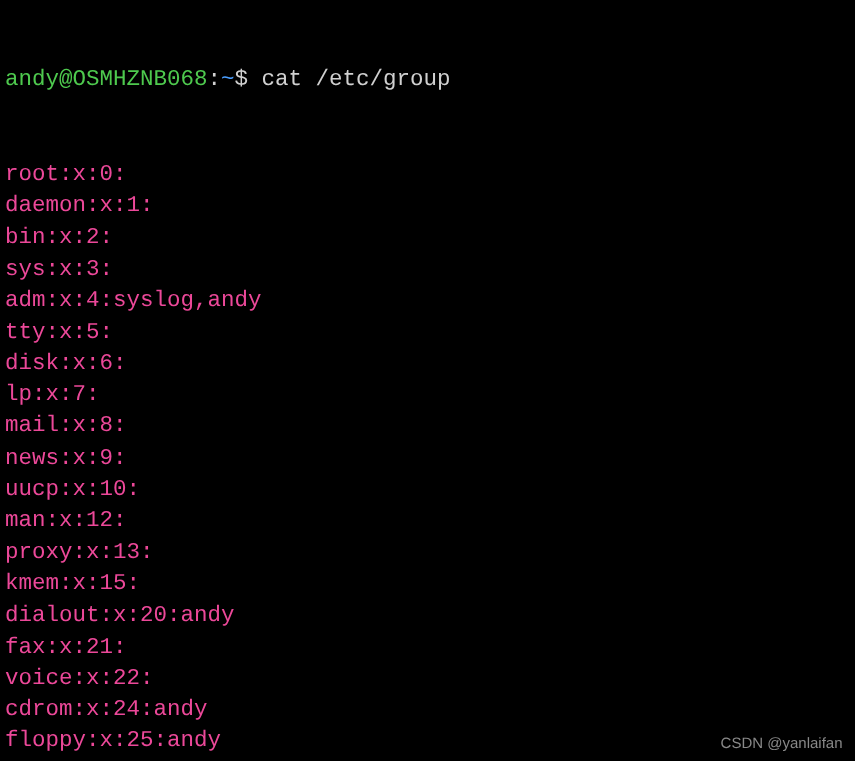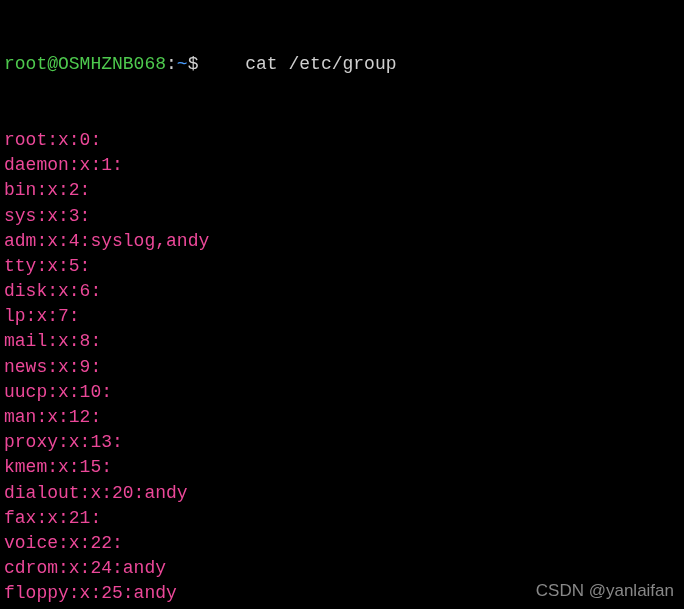--- a/index.html
+++ b/index.html
@@ -29,35 +29,34 @@
       color: #d0d0d0;
     }
     .prompt-path {
       color: #4a9eff;
     }
     .prompt-dollar {
       color: #d0d0d0;
     }
     .command {
       color: #d0d0d0;
-      margin-left: 36px;
     }
     .output-line {
       color: #ec4899;
     }
     .watermark {
       position: absolute;
       bottom: 6px;
       right: 10px;
-      font-size: 17px;
+      font-size: 12px;
       color: #888888;
       font-family: Arial, sans-serif;
     }
   </style>
 </head>
 <body>
 
 <div class="terminal">
-  <div><span class="prompt-user">root@OSMHZNB068</span><span class="prompt-sep">:</span><span class="prompt-path">~</span><span class="prompt-dollar">$ </span><span class="command">cat /etc/group</span></div>
+  <div><span class="prompt-user">andy@OSMHZNB068</span><span class="prompt-sep">:</span><span class="prompt-path">~</span><span class="prompt-dollar">$ </span><span class="command">cat /etc/group</span></div>
   <div id="output"><div class="output-line">root:x:0:</div><div class="output-line">daemon:x:1:</div><div class="output-line">bin:x:2:</div><div class="output-line">sys:x:3:</div><div class="output-line">adm:x:4:syslog,andy</div><div class="output-line">tty:x:5:</div><div class="output-line">disk:x:6:</div><div class="output-line">lp:x:7:</div><div class="output-line">mail:x:8:</div><div class="output-line">news:x:9:</div><div class="output-line">uucp:x:10:</div><div class="output-line">man:x:12:</div><div class="output-line">proxy:x:13:</div><div class="output-line">kmem:x:15:</div><div class="output-line">dialout:x:20:andy</div><div class="output-line">fax:x:21:</div><div class="output-line">voice:x:22:</div><div class="output-line">cdrom:x:24:andy</div><div class="output-line">floppy:x:25:andy</div><div class="output-line">tape:x:26:</div></div>
 </div>
 
 <div class="watermark">CSDN @yanlaifan</div>
 
 </body></html>

